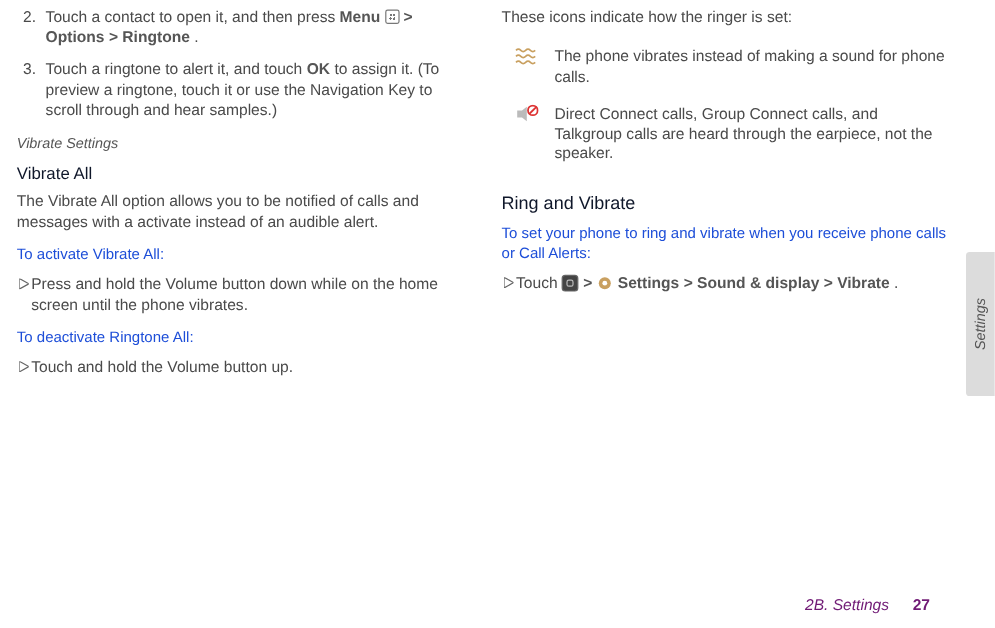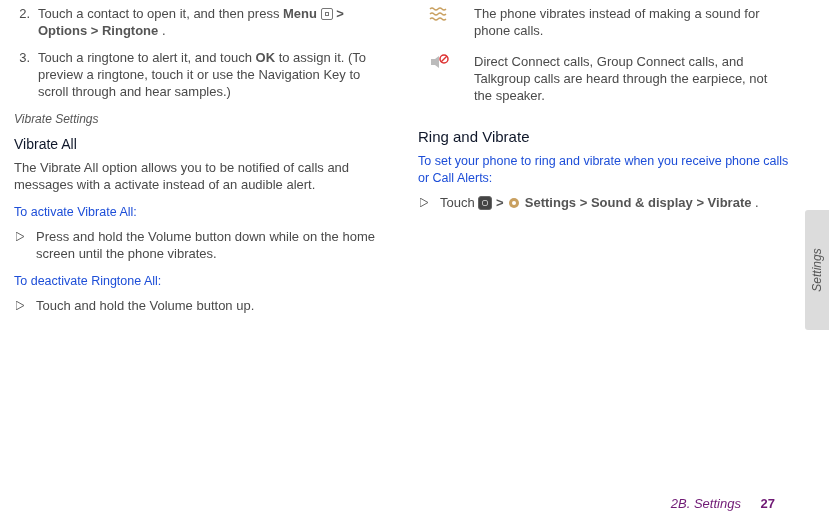--- a/index.html
+++ b/index.html
@@ -20,24 +20,24 @@
       radial-gradient(circle at 25% 75%, #777 1px, transparent 1px),
       radial-gradient(circle at 75% 75%, #777 1px, transparent 1px);
   }
   .launcher-icon { display:inline-block; width:14px; height:14px; border:1px solid #666; border-radius:3px; background:#444; position:relative; vertical-align:-3px; }
   .launcher-icon::after { content:""; position:absolute; inset:3px; border:1px solid #bbb; border-radius:2px; }
   .gear-icon { display:inline-block; width:14px; height:14px; vertical-align:-3px; }
   h2.section { font-size: 12px; font-style: italic; font-weight: normal; color: #555; margin: 12px 0 10px 0; }
   h3.sub { font-size: 14px; font-weight: normal; color: #0f172a; margin: 4px 0 8px 0; }
   p.body { font-size: 13px; line-height: 1.3; margin-bottom: 10px; }
   p.lead { font-size: 12.5px; line-height: 1.35; margin-bottom: 8px; color:#1d4ed8; }
-  .bullet-row { display: flex; gap: 10px; font-size: 13px; line-height: 1.3; margin-bottom: 10px; padding-left: 2px; }
+  .bullet-row { display: flex; font-size: 13px; line-height: 1.3; margin-bottom: 10px; padding-left: 2px; }
   .tri { width: 10px; flex: none; margin-top: 3px; }
   .tri svg { display: block; }
-  .icon-row { display: flex; gap: 24px; font-size: 13px; line-height: 1.3; margin-bottom: 14px; padding-left: 10px; }
+  .icon-row { display: flex; gap: 12px; font-size: 13px; line-height: 1.3; margin-bottom: 14px; padding-left: 10px; }
   .icon-cell { width: 22px; flex: none; display:flex; justify-content:center; }
   .footer { position: absolute; bottom: 12px; right: 54px; font-size: 13px; font-style: italic; color: #701a75; margin-top: 24px; }
   .footer .pagenum { font-style: normal; font-weight: bold; margin-left: 16px; }
   .side-tab { position: absolute; right: 0; top: 210px; width: 24px; height: 120px; background: #dcdcdc; border-radius: 3px 0 0 3px; display:flex; align-items:center; justify-content:center; }
   .side-tab span { transform: rotate(-90deg); font-size: 12px; font-style: italic; color:#555; white-space: nowrap; }
 </style>
 </head>
 <body>
 
 <div class="page">
@@ -85,20 +85,21 @@
       <div class="tri">
         <svg width="8" height="9" viewBox="0 0 8 9">
             <polygon points="0,0 8,4.5 0,9" fill="none" stroke="#666" stroke-width="1"></polygon>
           </svg>
       </div>
       <div>Touch and hold the Volume button up.</div>
     </div>
   </div>
 
   <div class="col col-right">
+    <p class="body" style="margin-bottom:16px">These icons indicate how the ringer is set:</p>
 
     <div class="icon-row">
       <div class="icon-cell">
         <svg width="20" height="16" viewBox="0 0 20 16">
           <path d="M1 3 Q3 1 5 3 T9 3 T13 3 T17 3" stroke="#c9a060" stroke-width="1.4" fill="none"></path>
           <path d="M1 8 Q3 6 5 8 T9 8 T13 8 T17 8" stroke="#c9a060" stroke-width="1.4" fill="none"></path>
           <path d="M1 13 Q3 11 5 13 T9 13 T13 13 T17 13" stroke="#c9a060" stroke-width="1.4" fill="none"></path>
         </svg>
       </div>
       <div>The phone vibrates instead of making a sound for phone calls.</div>

